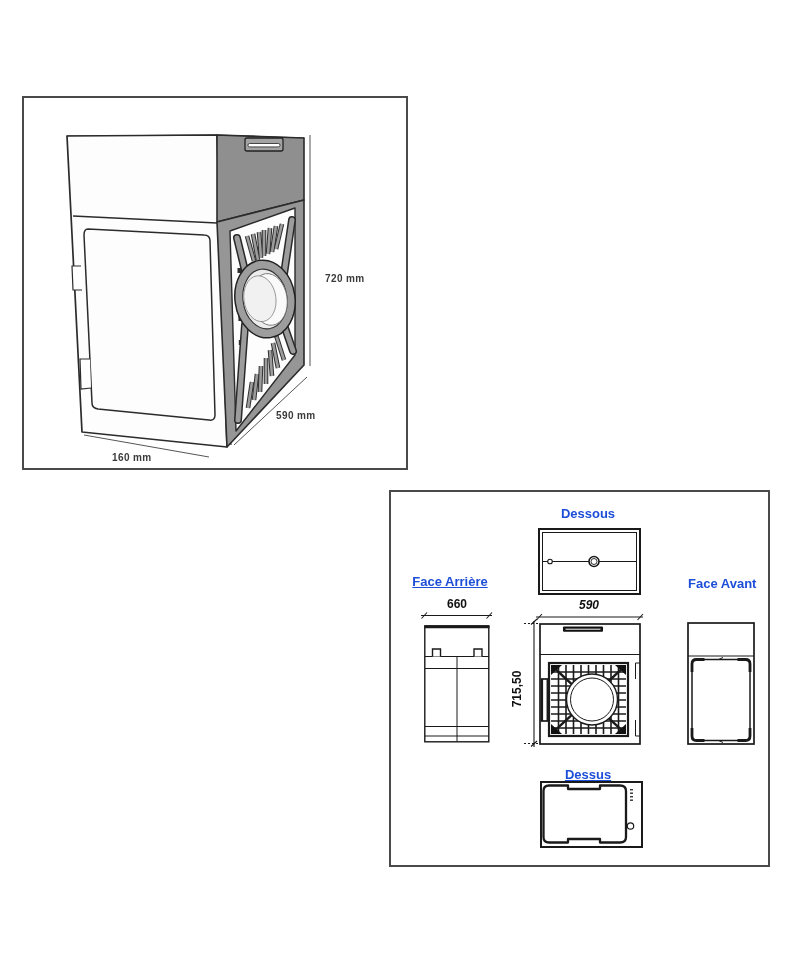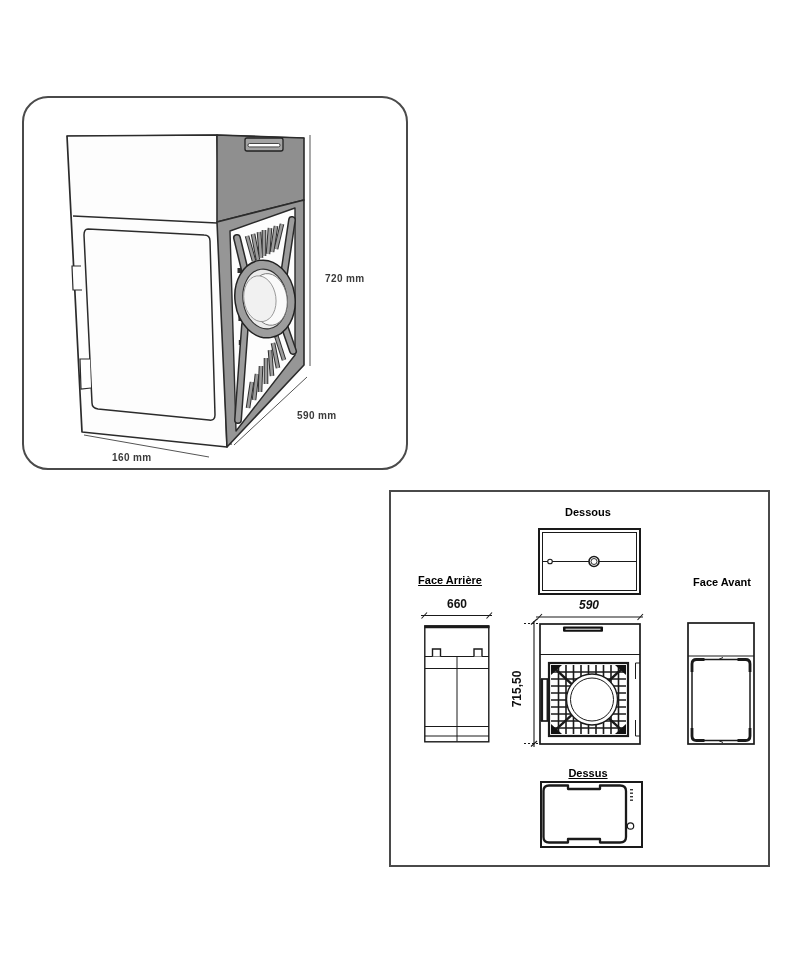--- a/index.html
+++ b/index.html
@@ -1,22 +1,22 @@
 <!DOCTYPE html>
 <html><head>
 <meta charset="utf-8">
 <style>
   html,body{margin:0;padding:0;background:#fff;}
   #stage{position:relative;width:800px;height:960px;background:#fff;overflow:hidden;
          font-family:"Liberation Sans",sans-serif;}
   .panel{position:absolute;background:#fff;border:2px solid #4a4a4a;box-sizing:border-box;}
-  #panel-iso{left:22px;top:96px;width:386px;height:374px;border-radius:26px;}
+  #panel-iso{left:22px;top:96px;width:386px;height:374px;}
   #panel-views{left:389px;top:490px;width:381px;height:377px;}
   .abs{position:absolute;}
-  .view-label{font-weight:bold;font-size:11px;color:#000000;text-align:center;white-space:nowrap;}
+  .view-label{font-weight:bold;font-size:13px;color:#1d4ed8;text-align:center;white-space:nowrap;}
   .dim-label{font-weight:bold;font-size:12px;color:#111;text-align:center;white-space:nowrap;}
   .iso-dim{font-size:10px;color:#3a3a3a;font-weight:600;letter-spacing:0.4px;white-space:nowrap;}
   .rot90{transform:rotate(-90deg);transform-origin:center center;}
   svg{display:block;}
 </style>
 </head>
 <body>
 
 <div id="stage">
 
@@ -118,21 +118,21 @@
       </g>
 
       <g stroke="#555" stroke-width="1">
         <path d="M286,37 L286,268"></path>
         <path d="M210,347 L283,279"></path>
         <path d="M60,337 L185,359"></path>
       </g>
     </svg>
 
     <div class="abs iso-dim" style="left:301px;top:175px;">720 mm</div>
-    <div class="abs iso-dim" style="left:273px;top:312px;">590 mm</div>
+    <div class="abs iso-dim" style="left:252px;top:312px;">590 mm</div>
     <div class="abs iso-dim" style="left:88px;top:354px;">160 mm</div>
   </div>
 
   <div class="panel" id="panel-views">
 
     <div class="abs view-label" style="left:157px;top:14px;width:80px;">Dessous</div>
     <div class="abs view-label" style="left:18px;top:82px;width:82px;text-decoration:underline;">Face Arrière</div>
     <div class="abs view-label" style="left:297px;top:84px;width:68px;">Face Avant</div>
     <div class="abs view-label" style="left:157px;top:275px;width:80px;text-decoration:underline;">Dessus</div>
 

